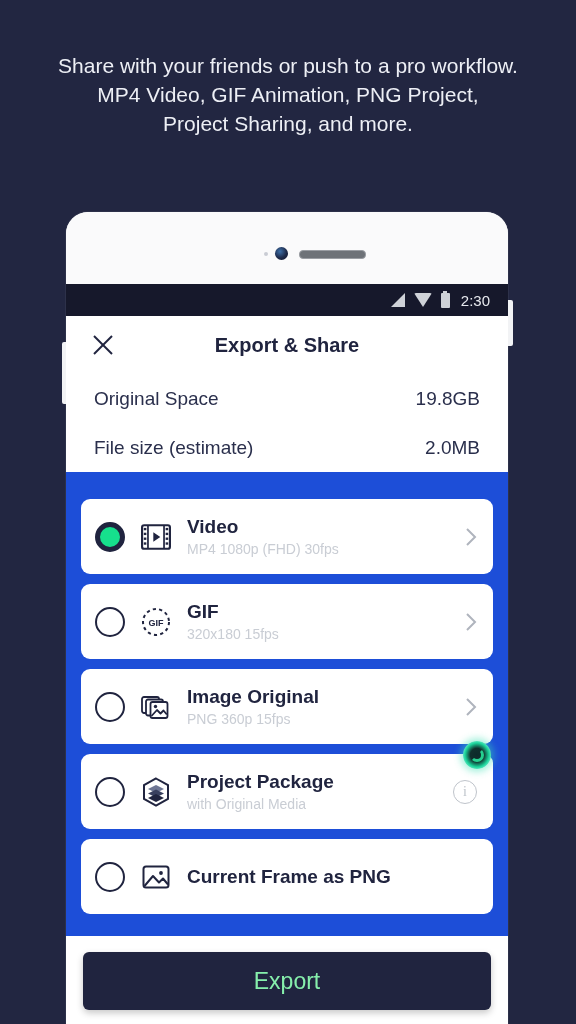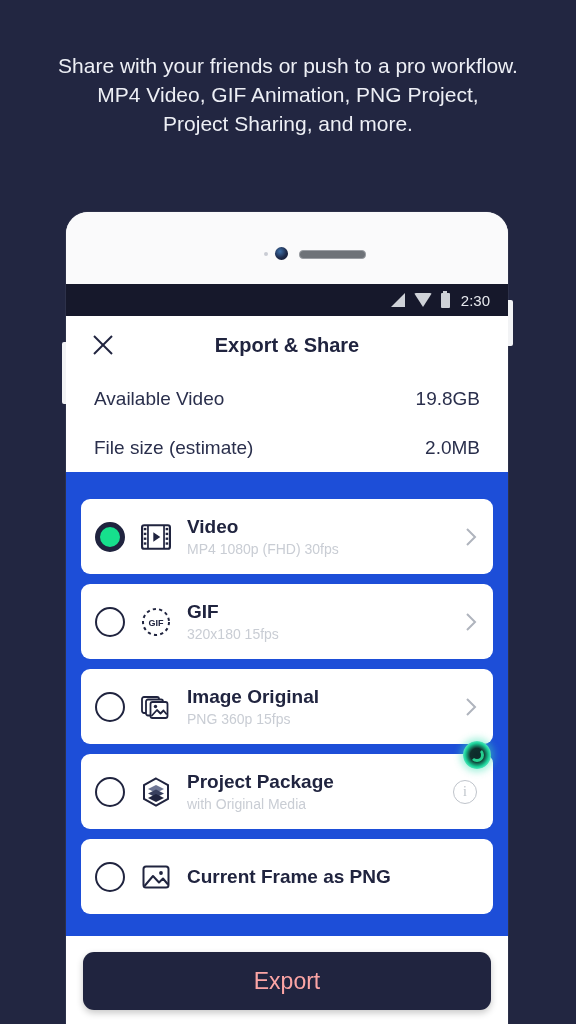--- a/index.html
+++ b/index.html
@@ -281,26 +281,26 @@
   
   .footer {
     background: #FFFFFF;
     padding: 16px 17px 0 17px;
     flex: none;
     height: 105px;
     box-sizing: border-box;
   }
   .export-btn {
     background: #20243F;
-    border-radius: 11px;
+    border-radius: 6px;
     height: 58px;
     display: flex;
     align-items: center;
     justify-content: center;
-    color: #fca5a5;
+    color: #86efac;
     font-size: 23px;
     box-shadow: 0 3px 7px rgba(0,0,0,0.22);
   }
 </style>
 </head>
 <body>
 
 <div class="promo">
   <div class="promo-sub">
     <div>Share with your friends or push to a pro workflow.</div>
@@ -334,21 +334,21 @@
         <svg viewBox="0 0 22 22" width="22" height="22">
           <line x1="2" y1="2" x2="20" y2="20" stroke="#20243F" stroke-width="2"></line>
           <line x1="20" y1="2" x2="2" y2="20" stroke="#20243F" stroke-width="2"></line>
         </svg>
       </span>
       <div class="appbar-title">Export &amp; Share</div>
     </div>
 
     <div class="info-rows">
       <div class="info-row">
-        <span>Available Video</span>
+        <span>Original Space</span>
         <span class="val">19.8GB</span>
       </div>
       <div class="info-row">
         <span>File size (estimate)</span>
         <span class="val">2.0MB</span>
       </div>
     </div>
 
     <div class="options">
 

